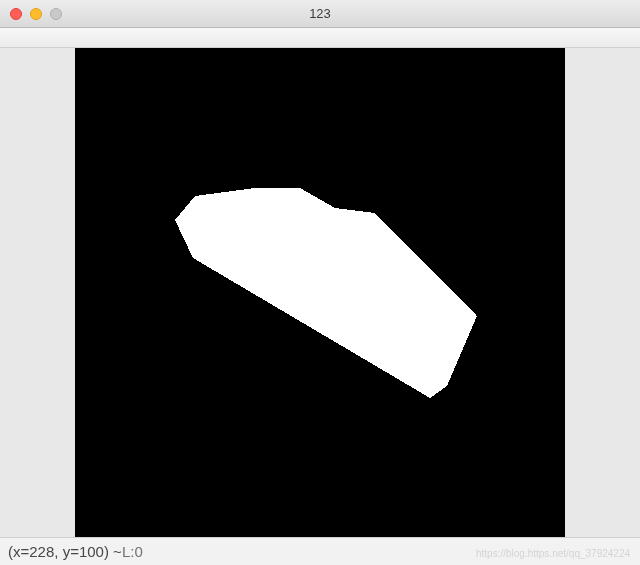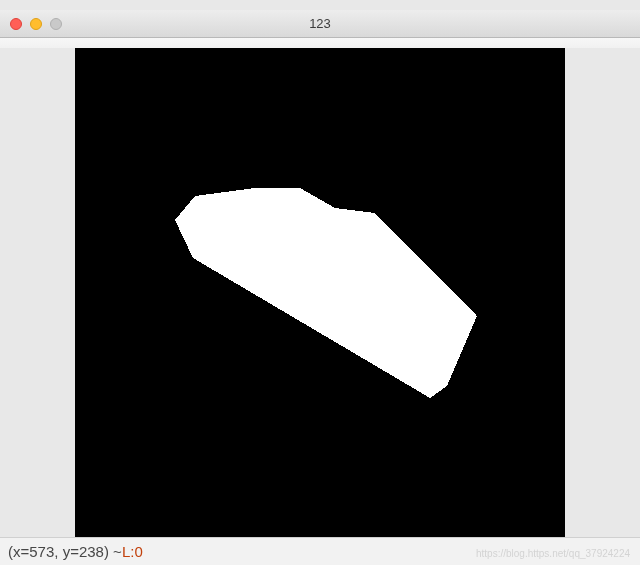--- a/index.html
+++ b/index.html
@@ -11,21 +11,20 @@
       overflow: hidden;
       position: relative;
     }
     .titlebar {
       height: 28px;
       background: linear-gradient(to bottom, #ededed, #d9d9d9);
       border-bottom: 1px solid #b8b8b8;
       display: flex;
       align-items: center;
       position: relative;
-      margin-top: 10px;
     }
     .traffic-lights {
       display: flex;
       gap: 8px;
       padding-left: 10px;
     }
     .traffic-light {
       width: 12px;
       height: 12px;
       border-radius: 50%;
@@ -75,21 +74,21 @@
       left: 0; right: 0;
       height: 28px;
       background: #f2f2f2;
       border-top: 1px solid #d0d0d0;
       display: flex;
       align-items: center;
       padding: 0 8px;
       font-size: 15px;
       color: #474747;
     }
-    .statusbar .dim { color: #c2410c; }
+    .statusbar .dim { color: #737373; }
     .watermark {
       position: absolute;
       right: 10px;
       bottom: 6px;
       font-size: 10px;
       color: #bfbfbf;
       opacity: 0.6;
     }
   </style>
 </head>
@@ -121,20 +120,20 @@
         355,350
         118,210
         100,172
       "></polygon>
     </svg>
   </div>
 </div>
 
 <div class="statusbar">
   <span>(x=</span>
-    <span>573</span>
+    <span>228</span>
     <span>, y=</span>
-    <span>238</span>
+    <span>100</span>
     <span>) ~ </span>
     <span class="dim"><span>L:</span><span>0</span></span>
 </div>
 
 <div class="watermark">https://blog.https.net/qq_37924224</div>
 
 </body></html>

